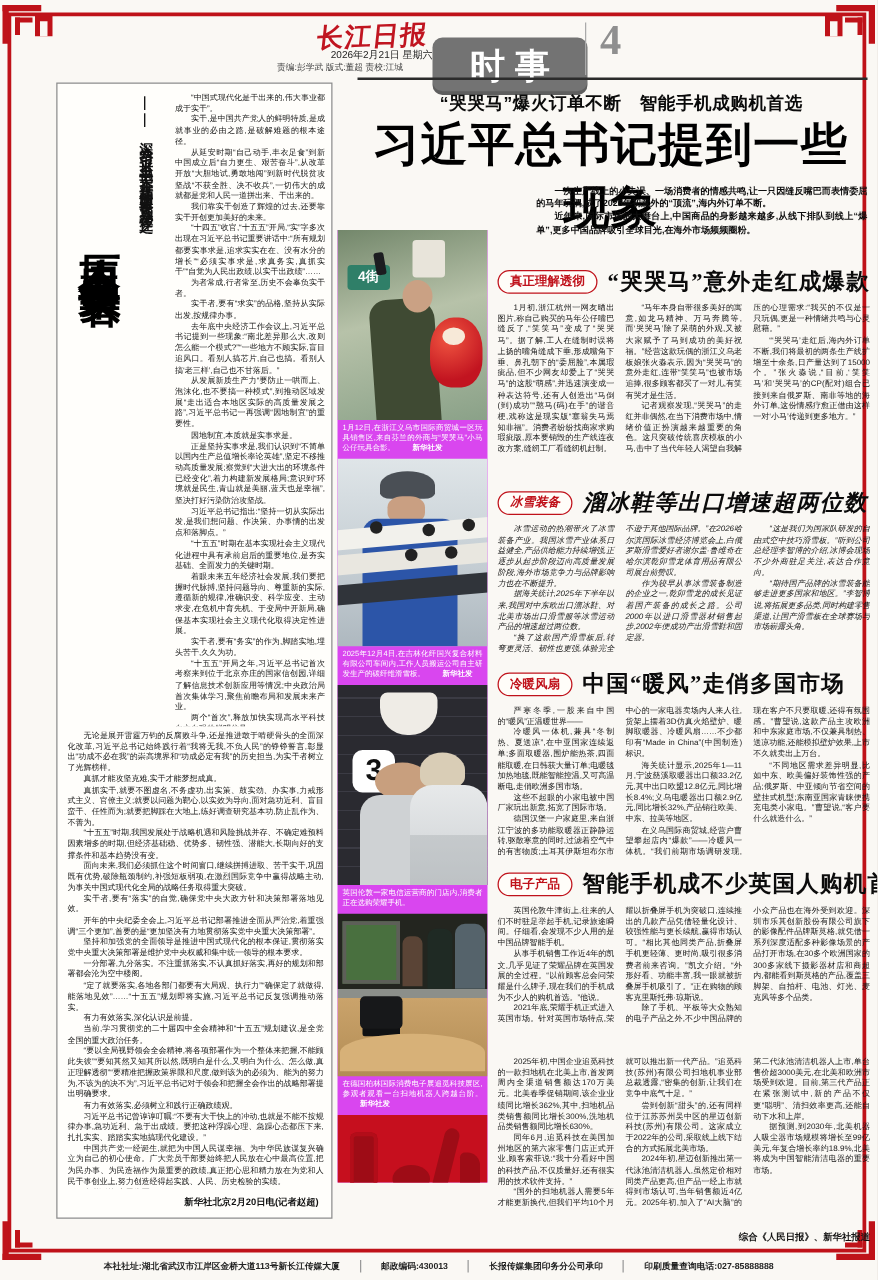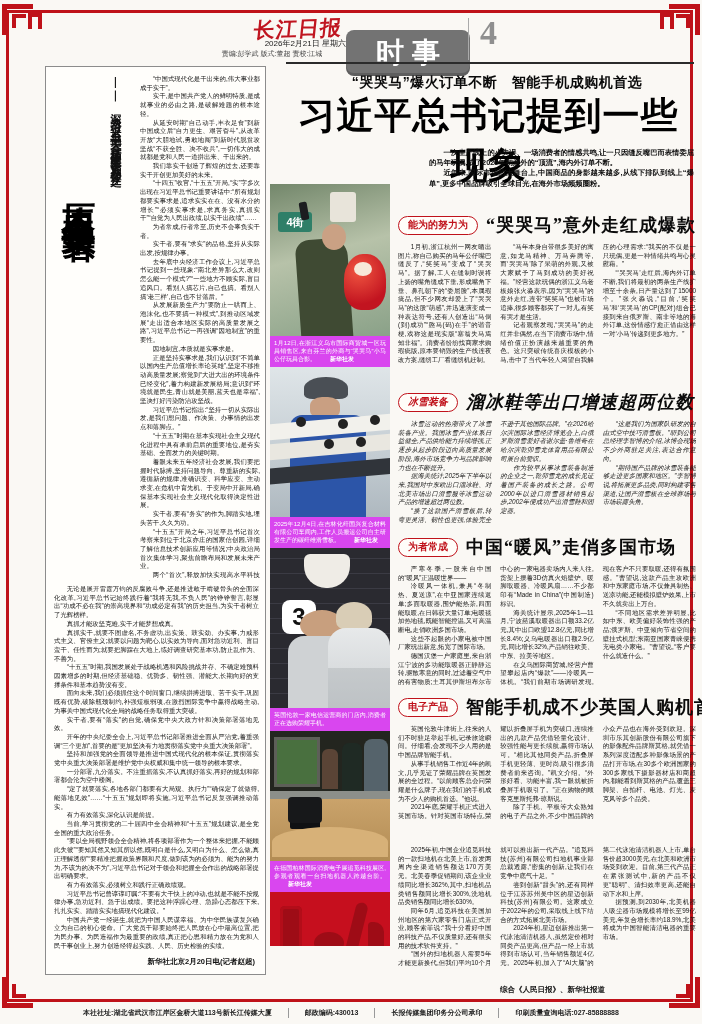--- a/index.html
+++ b/index.html
@@ -50,21 +50,21 @@
   .caption{padding:3px 4px 4px;font-size:6px;line-height:8px;color:#fff;text-align:justify;}
   .credit{display:inline-block;margin-left:14px;font-weight:700;}
   .d{position:absolute;}
   
   .story{position:absolute;left:398px;width:298px;}
   .story-head{display:flex;align-items:center;gap:8px;}
   .tag{border:1.4px solid #c0121b;color:#c0121b;border-radius:11px;font-size:10px;font-weight:800;
        padding:1.5px 9px;white-space:nowrap;background:#fffdf9;}
   .story-title{font-size:18px;font-weight:900;font-family:"Liberation Serif",serif;letter-spacing:1px;color:#0b0b0b;white-space:nowrap;}
   .cols{margin-top:6px;column-count:3;column-gap:9px;overflow:hidden;}
-  .source-line{position:absolute;left:500px;top:985px;width:196px;text-align:left;font-size:7.5px;font-weight:800;color:#111;}
+  .source-line{position:absolute;left:500px;top:985px;width:196px;text-align:right;font-size:7.5px;font-weight:800;color:#111;}
   
   .page-footer{position:absolute;left:0;top:1008px;width:702px;display:flex;justify-content:center;font-size:7px;font-weight:700;color:#222;}
   .page-footer .seg{padding:0 16px;border-left:1px solid #999;}
   .page-footer .seg:first-child{border-left:none;}
 </style>
 </head>
 <body>
 
 <div class="page">
 
@@ -179,21 +179,21 @@
     <div class="photo" style="height:92px;background:#c60f1e;">
       <span class="d" style="left:10px;top:14px;width:22px;height:44px;background:#9e0c16;border-radius:5px;box-shadow:inset 0 0 0 3px #b30d19;"></span>
       <span class="d" style="left:44px;top:40px;width:30px;height:22px;background:#9e0c16;border-radius:50%;box-shadow:0 10px 0 -4px #8d0a13;"></span>
       <span class="d" style="left:80px;top:10px;width:12px;height:58px;background:#9e0c16;border-radius:6px;transform:rotate(14deg);"></span>
       <span class="d" style="left:98px;top:30px;width:16px;height:34px;background:#9e0c16;border-radius:4px 10px 2px 2px;"></span>
     </div>
   </div>
 
   <section class="story" style="top:213px;">
     <div class="story-head">
-      <span class="tag">能为的努力为</span>
+      <span class="tag">真正理解透彻</span>
       <span class="story-title">“哭哭马”意外走红成爆款</span>
     </div>
     <div class="cols" style="height:142px;">
         <p class="para">1月初,浙江杭州一网友晒出图片,称自己购买的马年公仔嘴巴缝反了,“笑笑马”变成了“哭哭马”。据了解,工人在缝制时误将上扬的嘴角缝成下垂,形成嘴角下垂、鼻孔朝下的“委屈脸”,本属瑕疵品,但不少网友却爱上了“哭哭马”的这股“萌感”,并迅速演变成一种表达符号,还有人创造出“马倒(到)成功”“憨马(码)在手”的谐音梗,戏称这是现实版“塞翁失马焉知非福”。消费者纷纷找商家求购瑕疵版,原本要销毁的生产线连夜改方案,缝纫工厂看缝纫机赶制。</p>
         <p class="para">“马年本身自带很多美好的寓意,如龙马精神、万马奔腾等,而‘哭哭马’除了呆萌的外观,又被大家赋予了马到成功的美好祝福。”经营这款玩偶的浙江义乌老板娘张火淼表示,因为“哭哭马”的意外走红,连带“笑笑马”也被市场追捧,很多顾客都买了一对儿,有笑有哭才是生活。</p>
         <p class="para">记者观察发现,“哭哭马”的走红并非偶然,在当下消费市场中,情绪价值正扮演越来越重要的角色。这只突破传统喜庆模板的小马,击中了当代年轻人渴望自我解压的心理需求:“我买的不仅是一只玩偶,更是一种情绪共鸣与心灵慰藉。”</p>
         <p class="para">“‘哭哭马’走红后,海内外订单不断,我们将最初的两条生产线扩增至十余条,日产量达到了15000个。”张火淼说,“目前,‘笑笑马’和‘哭哭马’的CP(配对)组合已接到来自俄罗斯、南非等地的海外订单,这份情感疗愈正借由这样一对‘小马’传递到更多地方。”</p>
       </div>
   </section>
 
@@ -207,21 +207,21 @@
         <p class="para">据海关统计,2025年下半年以来,我国对中东欧出口溜冰鞋、对北美市场出口滑雪服等冰雪运动产品的增速超过两位数。</p>
         <p class="para">“换了这款国产滑雪板后,转弯更灵活、韧性也更强,体验完全不逊于其他国际品牌。”在2026哈尔滨国际冰雪经济博览会上,白俄罗斯滑雪爱好者谢尔盖·鲁维奇在哈尔滨乾卯雪龙体育用品有限公司展台前赞叹。</p>
         <p class="para">作为较早从事冰雪装备制造的企业之一,乾卯雪龙的成长见证着国产装备的成长之路。公司2000年以进口滑雪器材销售起步,2002年便成功产出滑雪鞋和固定器。</p>
         <p class="para">“这是我们为国家队研发的自由式空中技巧滑雪板。”听到公司总经理李智博的介绍,冰博会现场不少外商驻足关注,表达合作意向。</p>
         <p class="para">“期待国产品牌的冰雪装备能够走进更多国家和地区。”李智博说,将拓展更多品类,同时构建零售渠道,让国产滑雪板在全球赛场与市场崭露头角。</p>
       </div>
   </section>
 
   <section class="story" style="top:535px;">
     <div class="story-head">
-      <span class="tag">为者常成</span>
+      <span class="tag">冷暖风扇</span>
       <span class="story-title">中国“暖风”走俏多国市场</span>
     </div>
     <div class="cols" style="height:128px;">
         <p class="para">严寒冬季,一股来自中国的“暖风”正温暖世界——</p>
         <p class="para">冷暖风一体机,兼具“冬制热、夏送凉”,在中亚国家连续返单;多面取暖器,围炉能热茶,四面能取暖,在日韩获大量订单;电暖毯加热地毯,既能智能控温,又可高温断电,走俏欧洲多国市场。</p>
         <p class="para">这些不起眼的小家电被中国厂家玩出新意,拓宽了国际市场。</p>
         <p class="para">德国汉堡一户家庭里,来自浙江宁波的多功能取暖器正静静运转,驱散寒意的同时,过滤着空气中的有害物质;土耳其伊斯坦布尔市中心的一家电器卖场内人来人往,货架上摆着3D仿真火焰壁炉、暖脚取暖器、冷暖风扇……不少都印有“Made in China”(中国制造)标识。</p>
         <p class="para">海关统计显示,2025年1—11月,宁波慈溪取暖器出口额33.2亿元,其中出口欧盟12.8亿元,同比增长8.4%;义乌电暖器出口额2.9亿元,同比增长32%,产品销往欧美、中东、拉美等地区。</p>
         <p class="para">在义乌国际商贸城,经营户曹望攀起店内“爆款”——冷暖风一体机。“我们前期市场调研发现,现在客户不只要取暖,还得有氛围感。”曹望说,这款产品主攻欧洲和中东家庭市场,不仅兼具制热、送凉功能,还能模拟壁炉效果,上市不久就卖出上万台。</p>
         <p class="para">“不同地区需求差异明显,比如中东、欧美偏好装饰性强的产品;俄罗斯、中亚倾向节省空间的壁挂式机型;东南亚国家青睐便携充电类小家电。”曹望说,“客户要什么就造什么。”</p>

